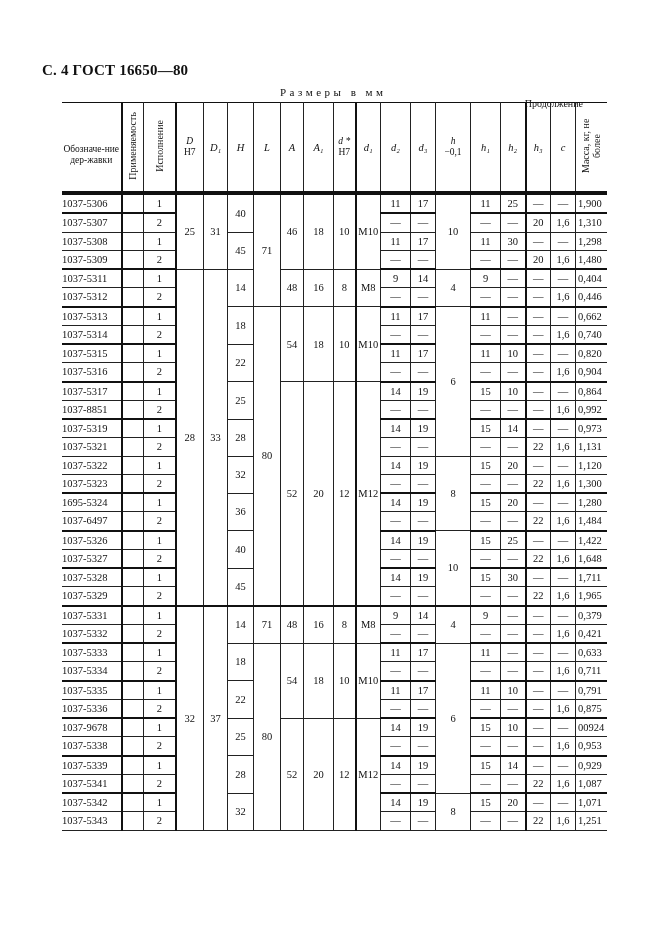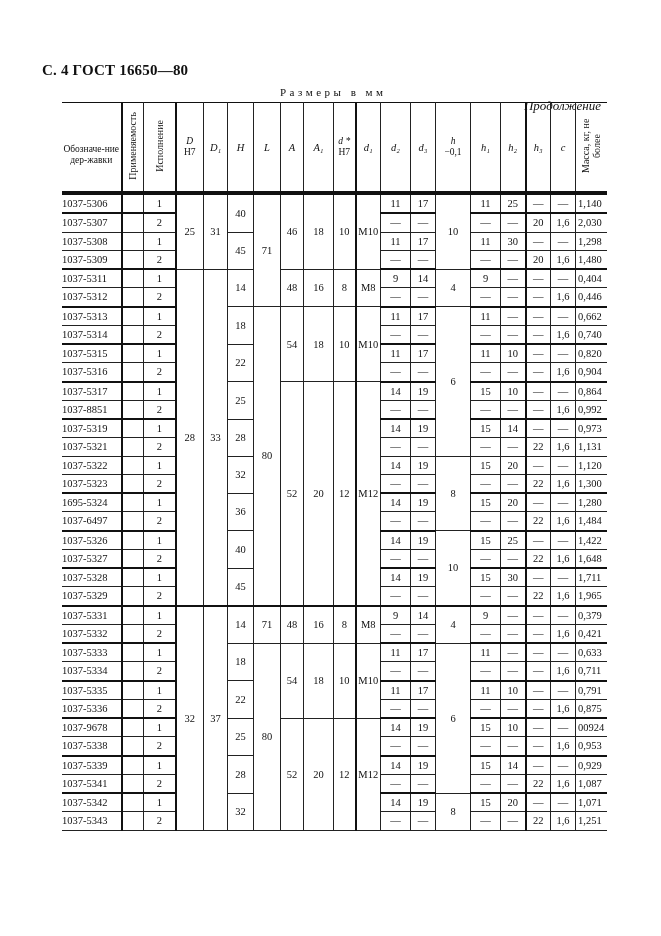--- a/index.html
+++ b/index.html
@@ -1,26 +1,26 @@
 <!DOCTYPE html>
 <html><head>
 <meta charset="utf-8">
 <style>
   html, body { margin:0; padding:0; background:#ffffff; }
   body { width:661px; height:936px; position:relative; overflow:hidden; font-family:"Liberation Serif", serif; color:#111; }
   .page-header { position:absolute; left:42px; top:42px; font-weight:bold; font-size:15px; letter-spacing:0.2px;margin-top:20px; }
-  .continuation { position:absolute; right:60px; top:98px; font-style:italic; font-size:13px; }
+  .continuation { position:absolute; right:78px; top:98px; font-size:10px; }
   .sizes-caption { position:absolute; left:280px; top:86px; font-size:11px; letter-spacing:3.5px; }
   table { position:absolute; left:62px; top:102px; border-collapse:collapse; table-layout:fixed; font-size:10.5px; }
   td, th { border:1px solid #222; padding:0; text-align:center; vertical-align:middle; overflow:hidden; white-space:nowrap; }
   thead th { font-weight:normal; height:88px; border-top:1.5px solid #111; border-bottom:4px solid #111; }
   thead th.first { border-left:none; }
   thead th:last-child { border-right:none; }
   tbody td { height:17.26px; line-height:17px; }
-  tbody td.desig { text-align:left; padding-right:13px; border-left:none; }
+  tbody td.desig { text-align:center; padding-right:13px; border-left:none; }
   tbody td:last-child { border-right:none; text-align:left; padding-left:2px; }
   .vert { writing-mode:vertical-rl; transform:rotate(180deg); display:inline-block; font-size:10px; line-height:11px; }
   .it { font-style:italic; }
   .hdr-small { font-size:9.5px; line-height:11px; }
   .thickB { border-bottom:2.5px solid #111 !important; }
   .thickR { border-right:2.5px solid #111 !important; }
 </style>
 </head>
 <body>
 
@@ -97,33 +97,33 @@
         <td rowspan="4">18</td>
         <td rowspan="4" class="thickR">10</td>
         <td rowspan="4">M10</td>
         <td class="thickB">11</td>
         <td class="thickB">17</td>
         <td rowspan="4">10</td>
         <td class="thickB">11</td>
         <td class="thickR thickB">25</td>
         <td class="thickB">—</td>
         <td class="thickB">—</td>
-        <td class="thickB">1,140</td>
+        <td class="thickB">1,900</td>
       </tr>
       <tr>
         <td class="desig thickR">1037-5307</td>
         <td></td>
         <td class="thickR">2</td>
         <td>—</td>
         <td>—</td>
         <td>—</td>
         <td class="thickR">—</td>
         <td>20</td>
         <td>1,6</td>
-        <td>2,030</td>
+        <td>1,310</td>
       </tr>
       <tr>
         <td class="desig thickR">1037-5308</td>
         <td></td>
         <td class="thickR">1</td>
         <td rowspan="2">45</td>
         <td>11</td>
         <td>17</td>
         <td>11</td>
         <td class="thickR">30</td>

